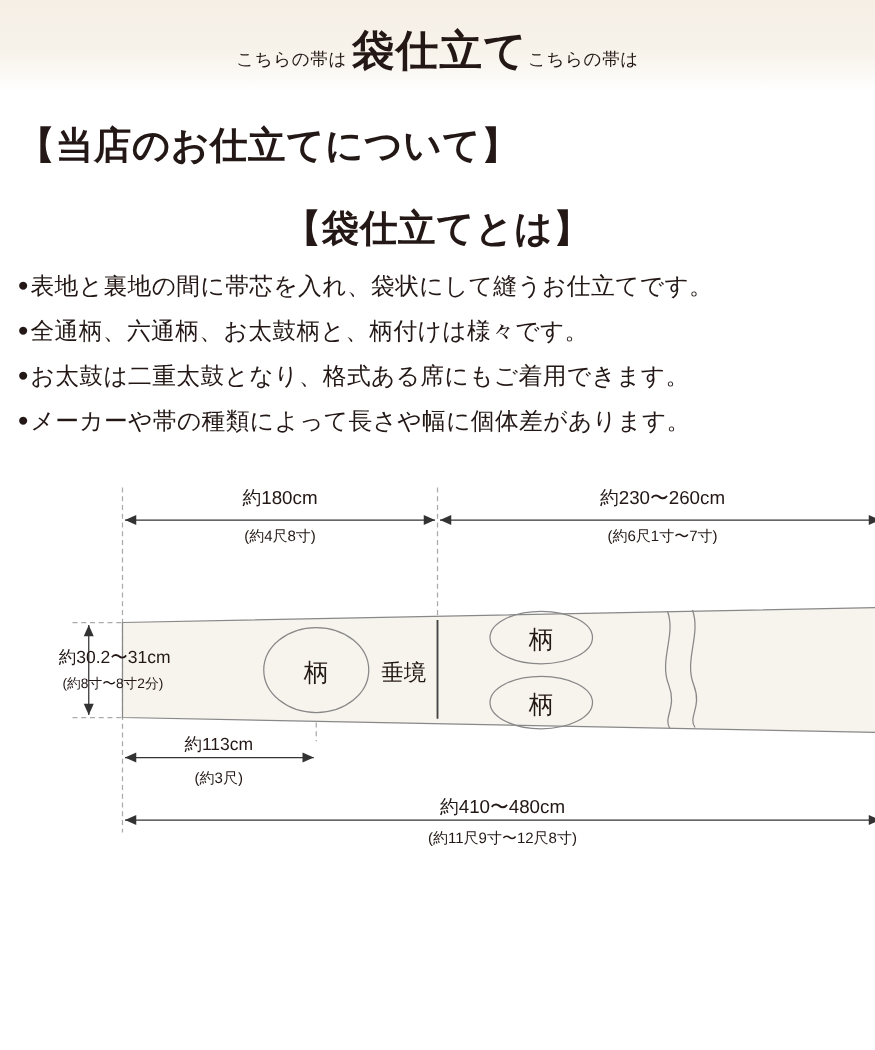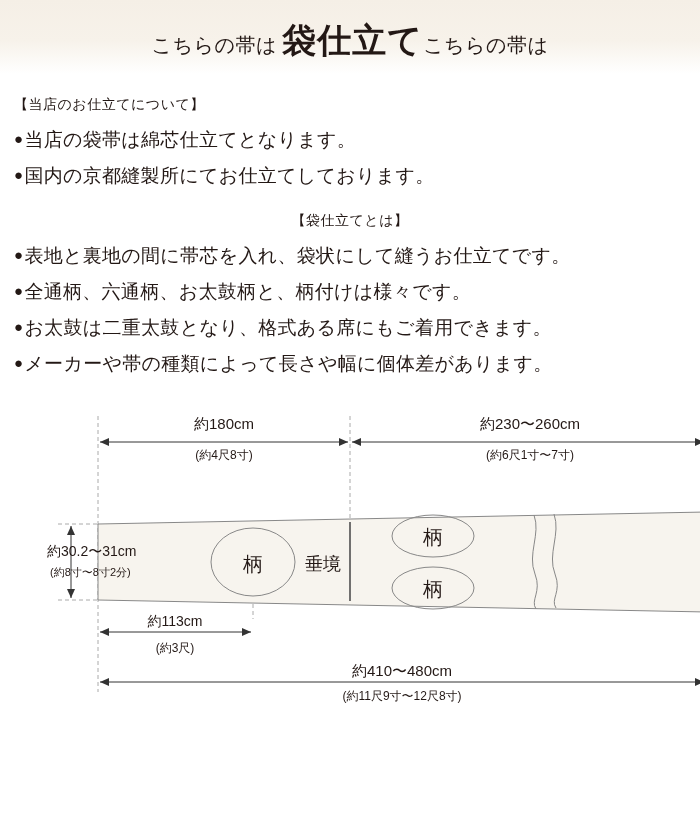--- a/index.html
+++ b/index.html
@@ -26,37 +26,37 @@
   .header-title {
     position: absolute;
     left: 0;
     right: 0;
     top: 18px;
     text-align: center;
     white-space: nowrap;
     color: #231815;
   }
   .header-title .small {
-    font-size: 20px;
+    font-size: 14px;
     letter-spacing: 0.5px;
   }
   .header-title .big {
     font-size: 34px;
     font-weight: bold;
     letter-spacing: 1px;
   }
 
   
   .content {
     padding: 0 14px;
     box-sizing: border-box;
   }
   .section-head {
-    font-size: 14px;
-    font-weight: normal;
+    font-size: 30px;
+    font-weight: bold;
     letter-spacing: 0.5px;
     margin: 0;
   }
   .sec1-head { margin-top: 22px; }
   .sec2-head { margin-top: 26px; text-align: center; }
 
   .bullet-list {
     list-style: none;
     margin: 0;
     padding: 0;
@@ -98,24 +98,20 @@
 
 <div class="header-band">
   <div class="header-title">
     <span class="small">こちらの帯は </span><span class="big">袋仕立て</span><span class="small">こちらの帯は</span>
   </div>
 </div>
 
 <div class="content">
 
   <h2 class="section-head sec1-head">【当店のお仕立てについて】</h2>
-  <ul class="bullet-list sec1-list">
-    <li><span class="dot">●</span><span>当店の袋帯は綿芯仕立てとなります。</span></li>
-    <li><span class="dot">●</span><span>国内の京都縫製所にてお仕立てしております。</span></li>
-  </ul>
 
   <h2 class="section-head sec2-head">【袋仕立てとは】</h2>
   <ul class="bullet-list sec2-list">
     <li><span class="dot">●</span><span>表地と裏地の間に帯芯を入れ、袋状にして縫うお仕立てです。</span></li>
     <li><span class="dot">●</span><span>全通柄、六通柄、お太鼓柄と、柄付けは様々です。</span></li>
     <li><span class="dot">●</span><span>お太鼓は二重太鼓となり、格式ある席にもご着用できます。</span></li>
     <li><span class="dot">●</span><span>メーカーや帯の種類によって長さや幅に個体差があります。</span></li>
   </ul>
 
 </div>

